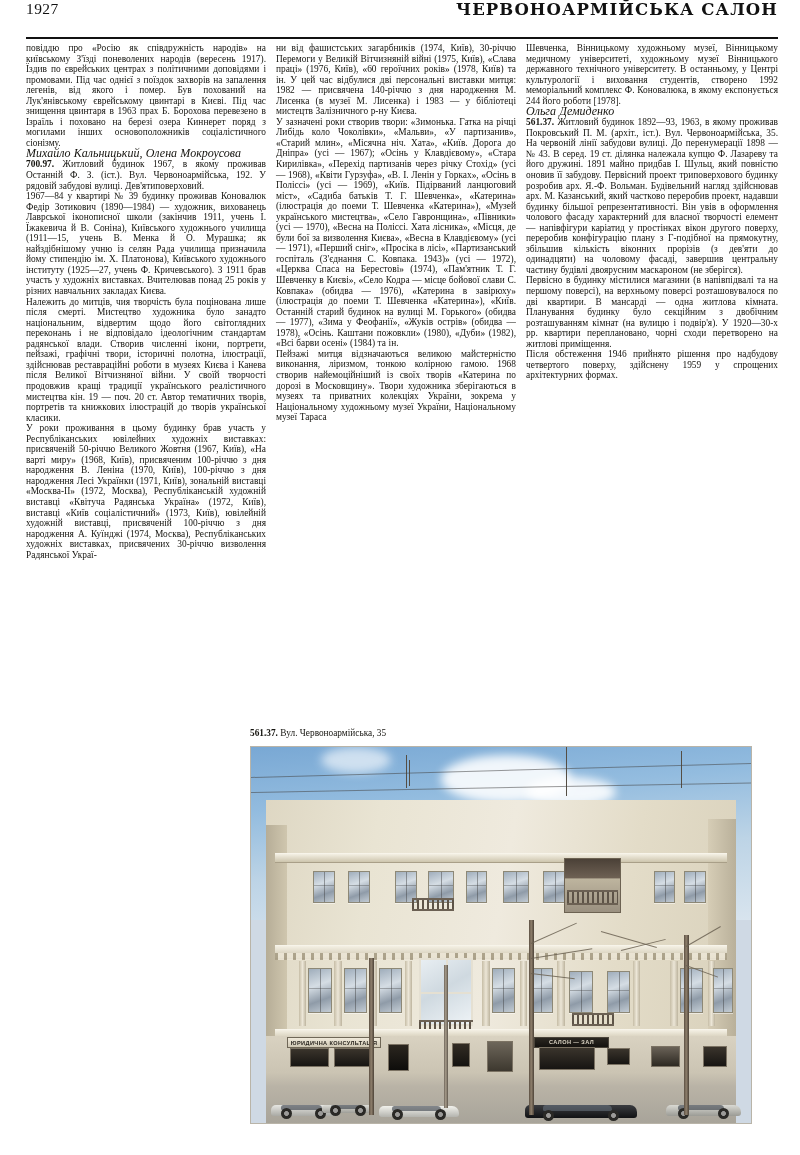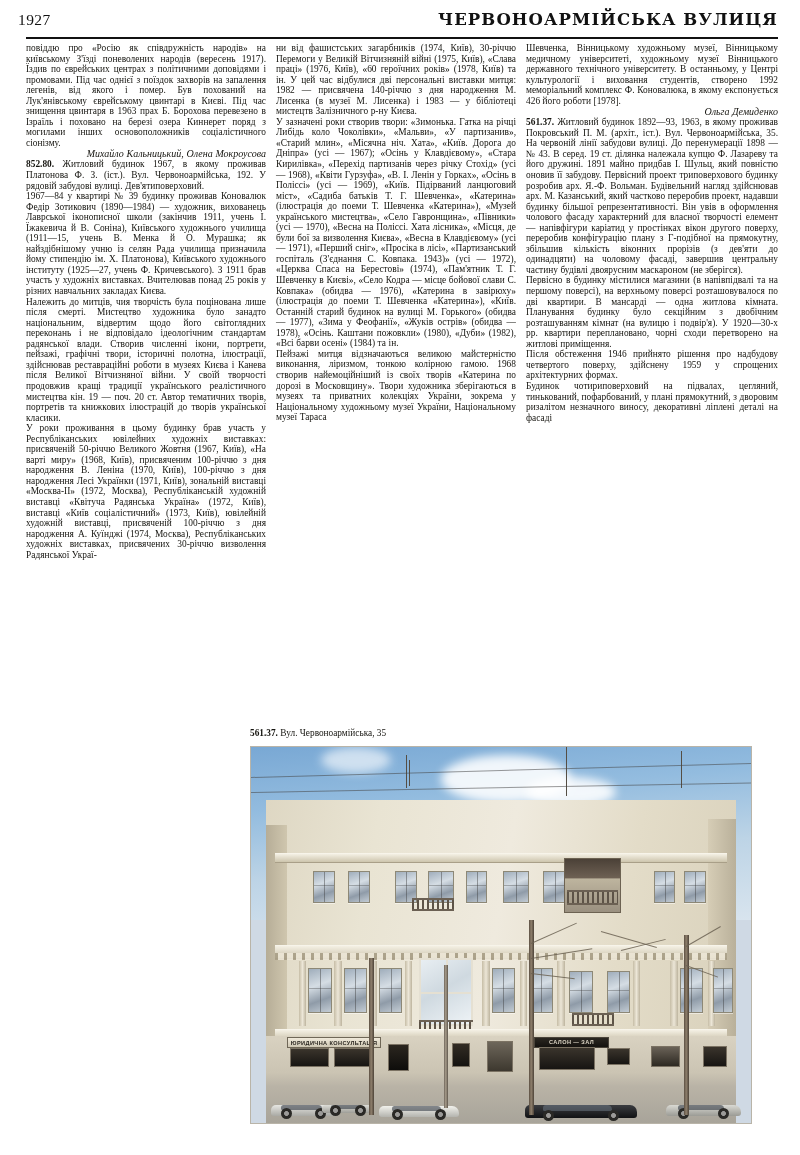--- a/index.html
+++ b/index.html
@@ -9,22 +9,22 @@
     background:#ffffff;
     font-family:"Liberation Serif", serif;
     color:#111;
     overflow:hidden;
   }
   .page { position:relative; width:800px; height:1155px; padding:0; }
 
   
   .runhead {
     position:absolute; left:0; top:0; width:800px; height:41px;
-    display:flex; align-items:center; justify-content:space-between;
-    padding:0 22px 2px 18px;
+    display:flex; align-items:flex-start; justify-content:space-between;
+    padding:0 22px 2px 26px;
   }
   .folio { font-size:15.5px; letter-spacing:.4px; color:#111; }
   .runtitle {
     font-family:"DejaVu Serif", serif;
     font-weight:700; font-size:16.5px; letter-spacing:1.1px; color:#111;
   }
   .rule-top {
     position:absolute; left:26px; top:37px; width:752px; height:2px;
     background:#111;
   }
@@ -40,21 +40,21 @@
     word-spacing:.2px;
     -webkit-hyphens:none; hyphens:none;
   }
   .col1 { left:0; }
   .col2 { left:250px; }
   .col3 { left:500px; width:252px; }
 
   .col p { margin:0; text-indent:0; }
 
   .byline {
-    font-style:italic; text-align:right; font-size:10px;
+    font-style:italic; text-align:left; font-size:12px;
     margin:0; line-height:11px;
   }
   .entry-num { font-weight:700; }
   .entry-head { font-weight:400; }
 
   
   .figure {
     position:absolute; left:250px; top:728px; width:502px;
   }
   .figcaption {
@@ -195,48 +195,47 @@
     position:absolute; width:1px; background:#554e44;
   }
 </style>
 </head>
 <body>
 
 <div class="page">
 
   <div class="runhead">
     <span class="folio">1927</span>
-    <span class="runtitle">ЧЕРВОНОАРМІЙСЬКА ВУЛИЦЯ</span>
+    <span class="runtitle">ЧЕРВОНОАРМІЙСЬКА САЛОН</span>
   </div>
   <div class="rule-top"></div>
 
   <div class="cols">
 
     <div class="col col1">
       <p>повіддю про «Росію як співдружність народів» на київському З'їзді поневолених народів (вересень 1917). Їздив по єврейських центрах з політичними доповідями і промовами. Під час однієї з поїздок захворів на запалення легенів, від якого і помер. Був похований на Лук'янівському єврейському цвинтарі в Києві. Під час знищення цвинтаря в 1963 прах Б. Борохова перевезено в Ізраїль і поховано на березі озера Киннерет поряд з могилами інших основоположників соціалістичного сіонізму.</p>
       <p class="byline">Михайло Кальницький, Олена Мокроусова</p>
-      <p><span class="entry-num">852.80.</span> <span class="entry-head">Житловий будинок 1967, в якому проживав Платонова Ф. З.</span><span> (іст.).</span><span> Вул. Червоноармійська, 192. У рядовій забудові вулиці. Дев'ятиповерховий.</span></p>
+      <p><span class="entry-num">700.97.</span> <span class="entry-head">Житловий будинок 1967, в якому проживав Останній Ф. З.</span><span> (іст.).</span><span> Вул. Червоноармійська, 192. У рядовій забудові вулиці. Дев'ятиповерховий.</span></p>
       <p>1967—84 у квартирі № 39 будинку проживав Коновалюк Федір Зотикович (1890—1984) — художник, вихованець Лаврської іконописної школи (закінчив 1911, учень І. Їжакевича й В. Соніна), Київського художнього училища (1911—15, учень В. Менка й О. Мураш­ка; як найздібнішому учню із селян Рада училища призначила йому стипендію ім. Х. Платонова), Київського художнього інституту (1925—27, учень Ф. Кричевського). З 1911 брав участь у художніх виставках. Вчителював понад 25 років у різних навчальних закладах Києва.</p>
       <p>Належить до митців, чия творчість була поцінована лише після смерті. Мистецтво художника було занадто національним, відвертим щодо його світоглядних переконань і не відповідало ідеологічним стандартам радянської влади. Створив численні ікони, портрети, пейзажі, графічні твори, історичні полотна, ілюстрації, здійснював реставраційні роботи в музеях Києва і Канева після Великої Вітчизняної війни. У своїй творчості продовжив кращі традиції українського реалістичного мистецтва кін. 19 — поч. 20 ст. Автор тематичних творів, портретів та книжкових ілюстрацій до творів української класики.</p>
       <p>У роки проживання в цьому будинку брав участь у Республіканських ювілейних художніх виставках: присвяченій 50-річчю Великого Жовтня (1967, Київ), «На варті миру» (1968, Київ), присвяченим 100-річчю з дня народження В. Леніна (1970, Київ), 100-річчю з дня народження Лесі Українки (1971, Київ), зональній виставці «Москва-ІІ» (1972, Москва), Республіканській художній виставці «Квітуча Радянська Україна» (1972, Київ), виставці «Київ соціалістичний» (1973, Київ), ювілейній художній виставці, присвяченій 100-річчю з дня народження А. Куїнджі (1974, Москва), Республіканських художніх виставках, присвячених 30-річчю визволення Радянської Украї-</p>
     </div>
 
     <div class="col col2">
       <p>ни від фашистських загарбників (1974, Київ), 30-річчю Перемоги у Великій Вітчизняній війні (1975, Київ), «Слава праці» (1976, Київ), «60 героїчних років» (1978, Київ) та ін. У цей час відбулися дві персональні виставки митця: 1982 — присвячена 140-річчю з дня народження М. Лисенка (в музеї М. Лисенка) і 1983 — у бібліотеці мистецтв Залізничного р-ну Києва.</p>
       <p>У зазначені роки створив твори: «Зимонька. Гатка на річці Либідь коло Чоколівки», «Мальви», «У партизанив», «Старий млин», «Місячна ніч. Хата», «Київ. Дорога до Дніпра» (усі — 1967); «Осінь у Клавдієвому», «Стара Кирилівка», «Перехід партизанів через річку Стохід» (усі — 1968), «Квіти Гурзуфа», «В. І. Ленін у Горках», «Осінь в Поліссі» (усі — 1969), «Київ. Підірваний ланцюговий міст», «Садиба батьків Т. Г. Шевченка», «Катерина» (ілюстрація до поеми Т. Шевченка «Катерина»), «Музей українського мистецтва», «Село Гавронщина», «Півники» (усі — 1970), «Весна на Поліссі. Хата лісника», «Місця, де були бої за визволення Києва», «Весна в Клавдієвому» (усі — 1971), «Перший сніг», «Просіка в лісі», «Партизанський госпіталь (З'єднання С. Ковпака. 1943)» (усі — 1972), «Церква Спаса на Берестові» (1974), «Пам'ятник Т. Г. Шевченку в Києві», «Село Кодра — місце бойової слави С. Ковпака» (обидва — 1976), «Катерина в завірюху» (ілюстрація до поеми Т. Шевченка «Катерина»), «Київ. Останній старий будинок на вулиці М. Горького» (обидва — 1977), «Зима у Феофанії», «Жуків острів» (обидва — 1978), «Осінь. Каштани пожовкли» (1980), «Дуби» (1982), «Всі барви осені» (1984) та ін.</p>
       <p>Пейзажі митця відзначаються великою майстерністю виконання, ліризмом, тонкою колірною гамою. 1968 створив найемоційніший із своїх творів «Катерина по дорозі в Московщину». Твори художника зберігаються в музеях та приватних колекціях України, зокрема у Національному художньому музеї України, Національному музеї Тараса</p>
     </div>
 
     <div class="col col3">
-      <p>Шевченка, Вінницькому художньому музеї, Вінницькому медичному університеті, художньому музеї Вінницького державного технічного університету. В останньому, у Центрі культурології і виховання студентів, створено 1992 меморіальний комплекс Ф. Коновалюка, в якому експонується 426 його роботи [1978].</p>
+      <p>Шевченка, Вінницькому художньому музеї, Вінницькому медичному університеті, художньому музеї Вінницького державного технічного університету. В останньому, у Центрі культурології і виховання студентів, створено 1992 меморіальний комплекс Ф. Коновалюка, в якому експонується 244 його роботи [1978].</p>
       <p class="byline">Ольга Демиденко</p>
       <p><span class="entry-num">561.37.</span> <span class="entry-head">Житловий будинок 1892—93, 1963, в якому проживав Покровський П. М.</span><span> (архіт., іст.).</span><span> Вул. Червоноармійська, 35. На червоній лінії забудови вулиці. До перенумерації 1898 — № 43. В серед. 19 ст. ділянка належала купцю Ф. Лазареву та його дружині. 1891 майно придбав І. Шульц, який повністю оновив її забудову. Первісний проект триповерхового будинку розробив арх. Я.-Ф. Вольман. Будівельний нагляд здійснював арх. М. Казанський, який частково переробив проект, надавши будинку більшої репрезентативності. Він увів в оформлення чолового фасаду характерний для власної творчості елемент — напівфігури каріатид у простінках вікон другого поверху, переробив конфігурацію плану з Г-подібної на прямокутну, збільшив кількість віконних прорізів (з дев'яти до одинадцяти) на чоловому фасаді, завершив центральну частину будівлі двоярусним маскароном (не зберігся).</span></p>
       <p>Первісно в будинку містилися магазини (в напівпідвалі та на першому поверсі), на верхньому поверсі розташовувалося по дві квартири. В мансарді — одна житлова кімната. Планування будинку було секційним з двобічним розташуванням кімнат (на вулицю і подвір'я). У 1920—30-х рр. квартири перепланoвано, чорні сходи перетворено на житлові приміщення.</p>
       <p>Після обстеження 1946 прийнято рішення про надбудову четвертого поверху, здійснену 1959 у спрощених архітектурних формах.</p>
-      <p>Будинок чотириповерховий на підвалах, цегляний, тинькований, пофарбований, у плані прямокутний, з дворовим ризалітом незначного виносу, декоративні ліплені деталі на фасаді</p>
     </div>
   </div>
 
   <div class="figure">
     <p class="figcaption"><span class="entry-num">561.37.</span><span> Вул. Червоноармійська, 35</span></p>
 
     <div class="photo">
 
       <div class="sky"></div>
       <div class="cloud" style="left:38%;top:2%;width:26%;height:13%;"></div>

